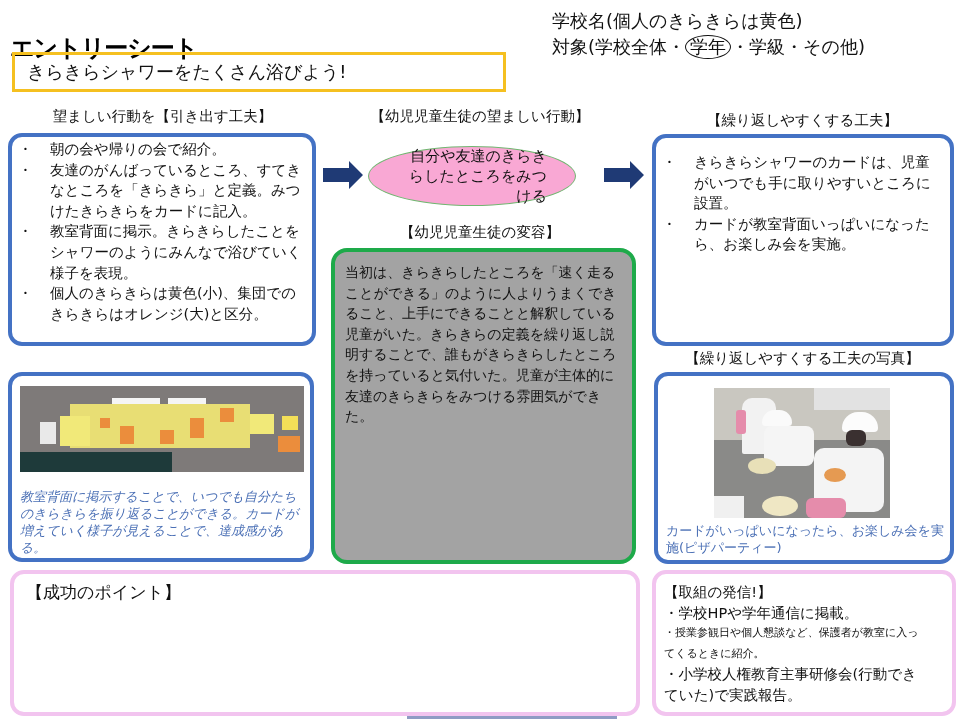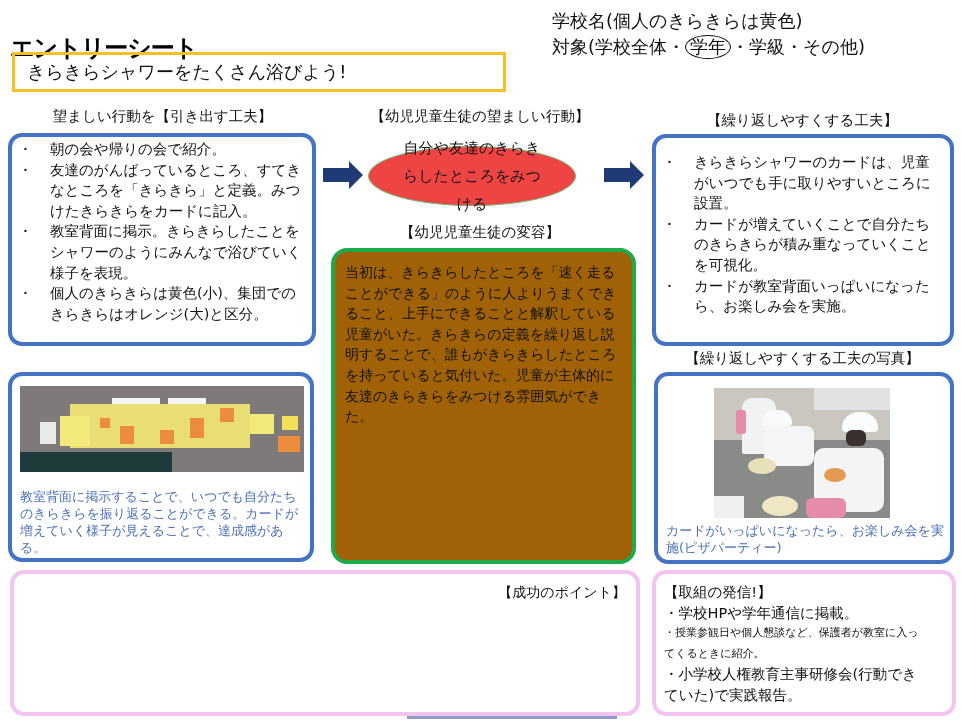--- a/index.html
+++ b/index.html
@@ -10,30 +10,30 @@
 
   .doc-title { left: 10px; top: 12px; font-size: 24px; font-weight: bold; letter-spacing: -1px; color: #000; margin-top: 20px; }
   .theme-box { left: 12px; top: 52px; width: 494px; height: 40px; border: 3px solid #f5c020; padding: 4px 12px; font-size: 18px; line-height: 26px; }
 
   .school-info { left: 552px; top: 8px; font-size: 18px; line-height: 26px; }
   .circled { display: inline-block; border: 1.5px solid #111; border-radius: 50%; padding: 0 4px; line-height: 22px; }
 
   .sec-label { font-size: 14.5px; text-align: center; white-space: nowrap; }
 
   .blue-box { border: 4px solid #4472c4; border-radius: 14px; background: #fff; }
-  .green-box { border: 4px solid #1eaa4a; border-radius: 16px; background: #a16207; }
+  .green-box { border: 4px solid #1eaa4a; border-radius: 16px; background: #a3a3a3; }
   .pink-box { border: 4px solid #f2c4ef; border-radius: 14px; background: #fff; }
 
   ul.bullets { list-style: none; }
   ul.bullets li { position: relative; padding-left: 38px; font-size: 14.5px; line-height: 20.6px; }
   ul.bullets li::before { content: "・"; position: absolute; left: 6px; top: 0; }
 
   .arrow { width: 40px; height: 28px; }
 
-  .ellipse { left: 368px; top: 146px; width: 208px; height: 60px; background: #ef4444; border: 1.5px solid #71b771; border-radius: 50%; display: flex; align-items: center; justify-content: center; text-align: center; font-size: 15px; line-height: 28px; }
+  .ellipse { left: 368px; top: 146px; width: 208px; height: 60px; background: #f9a8d4; border: 1.5px solid #71b771; border-radius: 50%; display: flex; align-items: center; justify-content: center; text-align: right; font-size: 15px; line-height: 20px; }
 
   .body-text { font-size: 14px; line-height: 20.6px; }
   .caption { color: #4a6fb5; font-size: 13px; line-height: 17px; }
 
   .photo { overflow: hidden; }
 
   
   .wall { background: #7e7a79; position: relative; }
   .note { position: absolute; background: #f1e979; }
   .note.o { background: #eb8d3c; }
@@ -122,27 +122,26 @@
         <div class="ln" style="top:42px;width:60%"></div>
       </div>
     <div style="position:absolute; left:0; top:126px; width:210px; height:20px; background:#8f9bc4;"></div>
   </div>
 </div>
 
 <div class="abs sec-label" style="left:650px; top:111px; width:305px;">【繰り返しやすくする工夫】</div>
 <div class="abs blue-box" style="left:652px; top:134px; width:302px; height:212px; padding:14px 6px 12px 0;">
   <ul class="bullets">
     <li>きらきらシャワーのカードは、児童がいつでも手に取りやすいところに設置。</li>
-    <li>カードが増えていくことで自分たちのきらきらが積み重なっていくことを可視化。</li>
     <li>カードが教室背面いっぱいになったら、お楽しみ会を実施。</li>
   </ul>
 </div>
 
 <div class="abs sec-label" style="left:10px; top:349px; width:305px;margin-top:33px;">【引き出す工夫の写真】</div>
-<div class="abs blue-box" style="left:8px; top:372px; width:306px; height:190px;">
+<div class="abs blue-box" style="left:8px; top:372px; width:306px; height:190px;font-style:italic;">
   <div class="abs photo wall" style="left:8px; top:10px; width:284px; height:86px;">
     <div style="position:absolute; left:0; top:66px; width:152px; height:20px; background:#1e3a3a;"></div>
     <div style="position:absolute; left:92px; top:12px; width:48px; height:10px; background:#f5f5f5;"></div>
     <div style="position:absolute; left:148px; top:12px; width:38px; height:12px; background:#f5f5f5;"></div>
     <div class="note" style="left:50px; top:18px; width:180px; height:44px; background:#e8de74;"></div>
     <div class="note" style="left:40px; top:30px; width:30px; height:30px;"></div>
     <div class="note" style="left:230px; top:28px; width:24px; height:20px;"></div>
     <div class="note o" style="left:100px; top:40px; width:14px; height:18px;"></div>
     <div class="note o" style="left:140px; top:44px; width:14px; height:14px;"></div>
     <div class="note o" style="left:170px; top:32px; width:14px; height:20px;"></div>
@@ -170,21 +169,21 @@
     <div style="position:absolute; left:48px; top:108px; width:36px; height:20px; background:#efe7c4; border-radius:50%;"></div>
     <div style="position:absolute; left:22px; top:22px; width:10px; height:24px; background:#e58cab; border-radius:3px;"></div>
     <div style="position:absolute; left:92px; top:110px; width:40px; height:20px; background:#e58cab; border-radius:6px;"></div>
     <div style="position:absolute; left:110px; top:80px; width:22px; height:14px; background:#e59a52; border-radius:50%;"></div>
     <div style="position:absolute; left:0; top:108px; width:30px; height:22px; background:#f0f0f0;"></div>
   </div>
   <div class="abs caption" style="left:8px; top:146px; width:284px;"> カードがいっぱいになったら、お楽しみ会を実施(ピザパーティー)</div>
 </div>
 
 <div class="abs pink-box" style="left:10px; top:570px; width:630px; height:146px; padding:8px 10px 0 12px;">
-  <div class="body-text" style="font-size:14px; line-height:20.6px;text-align:right;">【成功のポイント】</div>
+  <div class="body-text" style="font-size:17px; line-height:20.6px;">【成功のポイント】</div>
 </div>
 
 <div class="abs pink-box" style="left:652px; top:570px; width:304px; height:146px; padding:8px 24px 0 8px;">
   <div class="body-text" style="font-size:14.5px; line-height:20.6px;">【取組の発信!】</div>
   <div class="body-text" style="font-size:14.5px; line-height:20.6px;">・学校HPや学年通信に掲載。</div>
   <div class="body-text" style="font-size:11px; line-height:20.6px;">・授業参観日や個人懇談など、保護者が教室に入ってくるときに紹介。</div>
   <div class="body-text" style="font-size:14.5px; line-height:20.6px;">・小学校人権教育主事研修会(行動できていた)で実践報告。</div>
 </div>
 
 </body></html>

